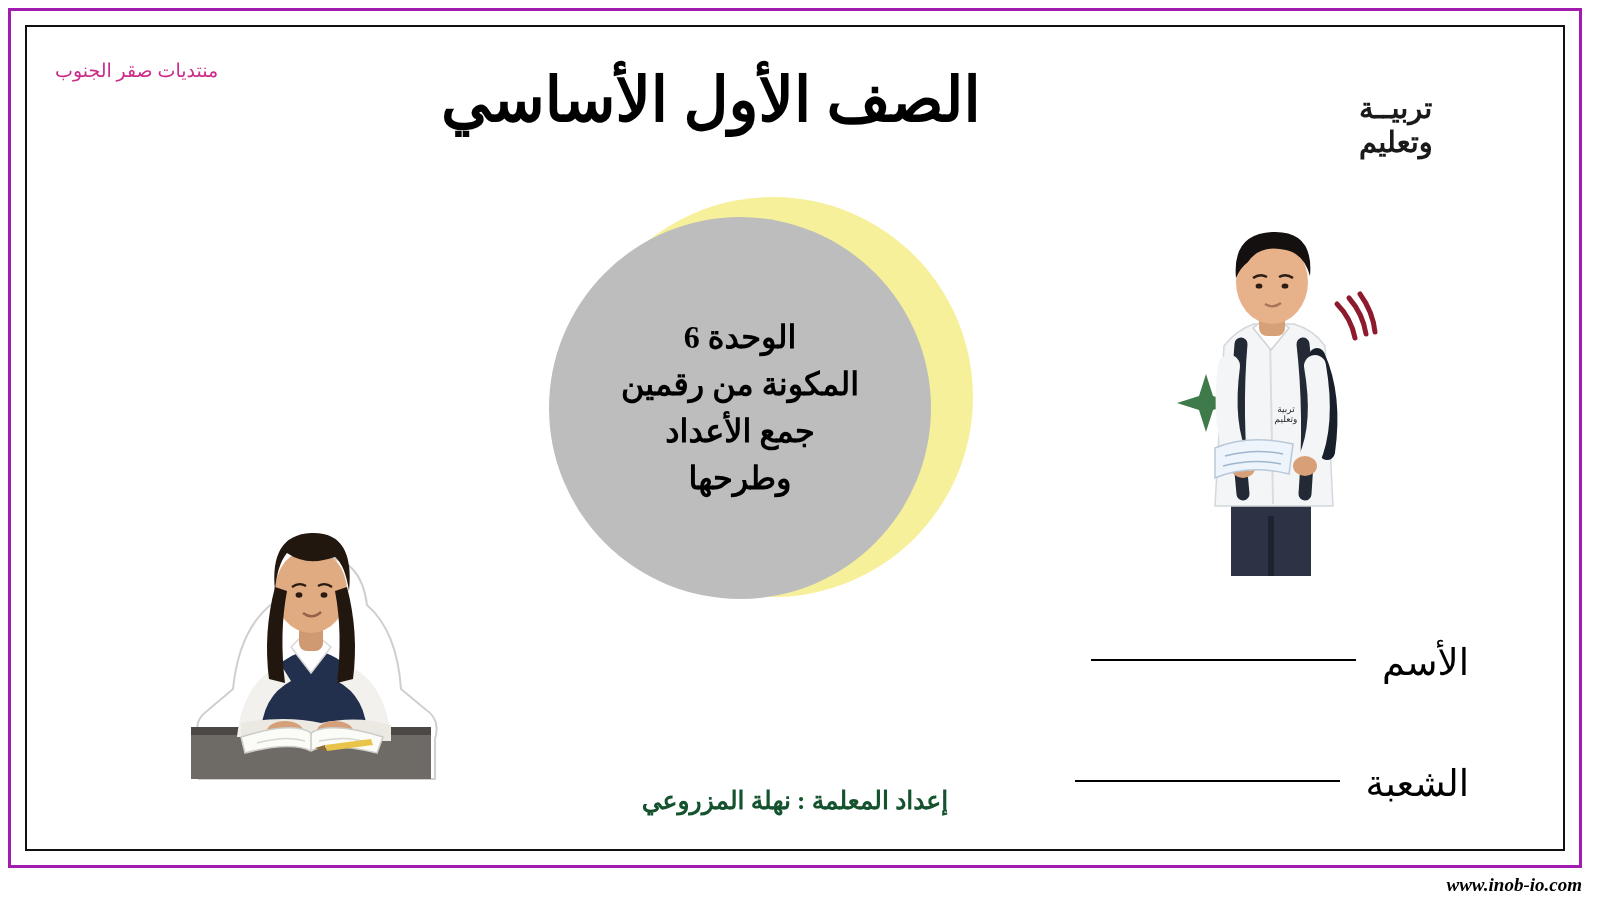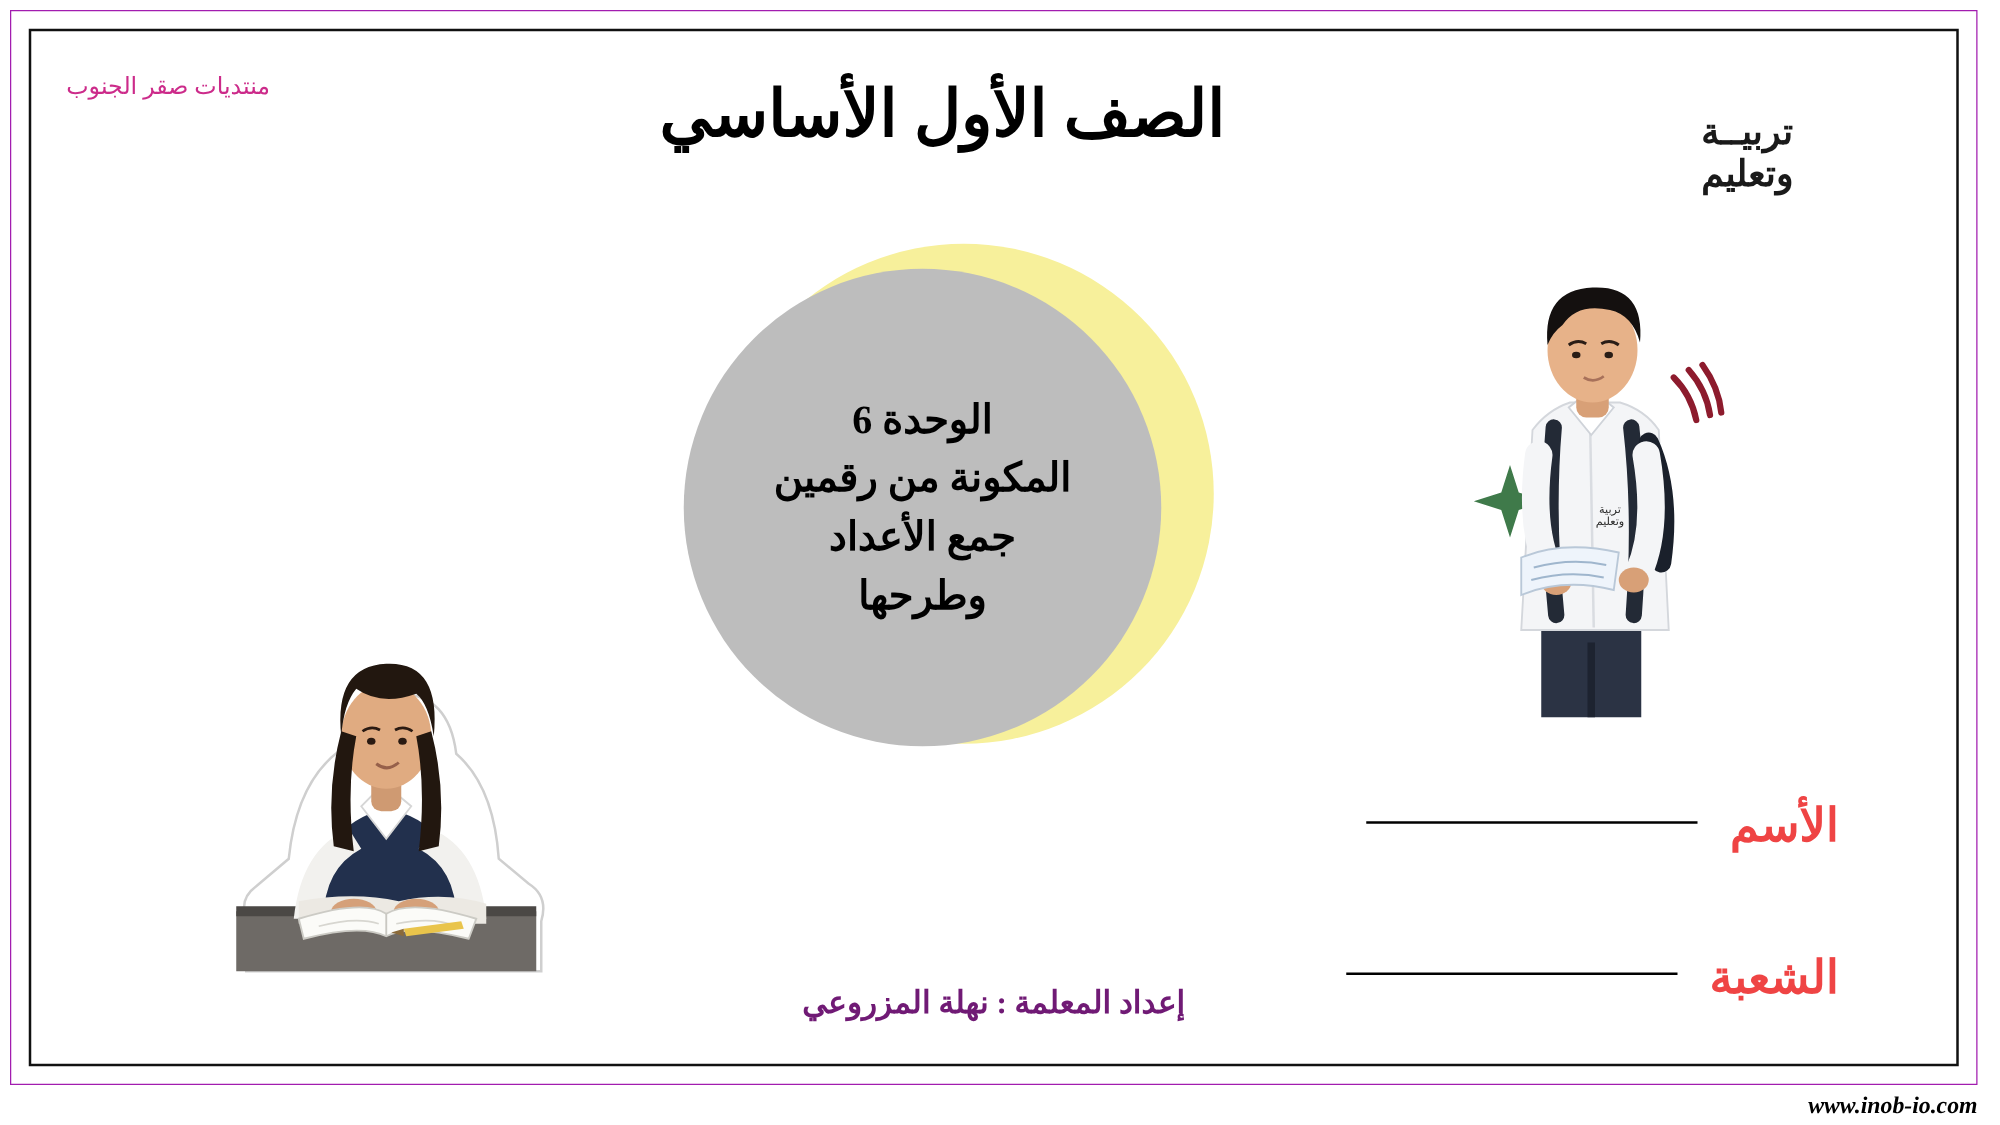--- a/index.html
+++ b/index.html
@@ -15,21 +15,21 @@
     overflow: hidden;
   }
 
   
   .page-outer {
     position: absolute;
     left: 8px;
     top: 8px;
     width: 1574px;
     height: 860px;
-    border: 1px solid #a21caf;
+    border: 3px solid #a21caf;
     box-sizing: border-box;
   }
   .page-inner {
     position: absolute;
     left: 14px;
     top: 14px;
     right: 14px;
     bottom: 14px;
     border: 2px solid #111;
     box-sizing: border-box;
@@ -46,23 +46,23 @@
     direction: rtl;
     white-space: nowrap;
   }
 
   
   .main-title {
     position: absolute;
     top: 52px;
     left: 430px;
     width: 630px;
-    text-align: center;
-    font-family: "Liberation Serif", serif;
-    font-size: 52px;
+    text-align: left;
+    font-family: "Liberation Serif", serif;
+    font-size: 62px;
     font-weight: 700;
     color: #000;
     direction: rtl;
     letter-spacing: 0px;
     white-space: nowrap;
   }
 
   
   .ministry-logo {
     position: absolute;
@@ -145,43 +145,43 @@
     display: flex;
     align-items: center;
     gap: 26px;
     white-space: nowrap;
   }
   .field-row.name { top: 630px; }
   .field-row.section { top: 735px; margin-top: 16px; }
   .field-label {
     font-family: "Liberation Serif", serif;
     font-size: 37px;
-    font-weight: 700;
-    color: #ef4444;
+    font-weight: 400;
+    color: #000000;
     text-align: center;
   }
   .field-line {
     width: 265px;
     height: 0;
     border-bottom: 2px solid #000;
     margin-bottom: 6px;
   }
 
   
   .teacher-line {
     position: absolute;
     left: 0;
     right: 0;
     bottom: 50px;
     text-align: center;
     direction: rtl;
     font-family: "Liberation Serif", serif;
     font-size: 25px;
     font-weight: 700;
-    color: #701a75;
+    color: #14532d;
   }
 
   
   .site-url {
     position: absolute;
     right: 18px;
     bottom: 4px;
     direction: ltr;
     font-family: "Liberation Serif", serif;
     font-style: italic;

